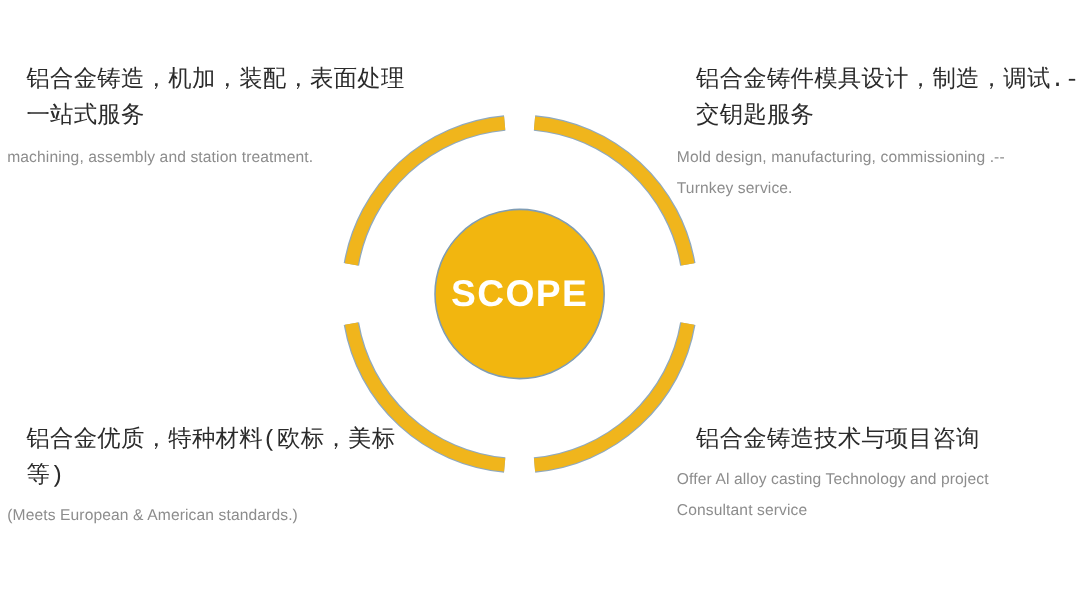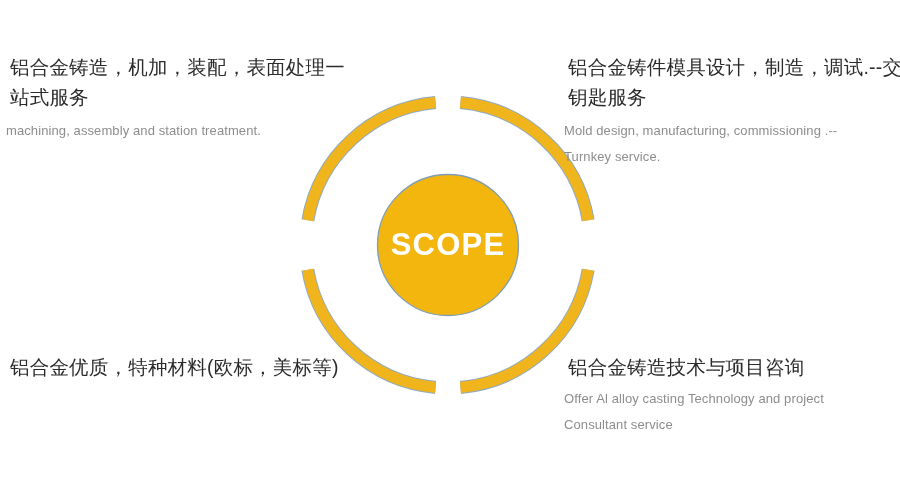--- a/index.html
+++ b/index.html
@@ -16,21 +16,21 @@
 
   #canvas {
     position: relative;
     width: 900px;
     height: 500px;
   }
 
   
   #diagram {
     position: absolute;
-    left: 298px;
+    left: 283px;
     top: 95px;
     width: 300px;
     height: 300px;
   }
   #diagram svg {
     display: block;
     width: 300px;
     height: 300px;
   }
   .scope-label {
@@ -57,22 +57,23 @@
   .block-tl { left: 6px;   top: 52px; }
   .block-tr { left: 564px; top: 52px; }
   .block-bl { left: 6px;   top: 352px; }
   .block-br { left: 564px; top: 352px; }
 
   .heading {
     color: #2b2b2b;
     font-size: 19.5px;
     line-height: 30px;
     letter-spacing: 0.2px;
-    margin: 0 0 6px 4px;
+    margin: 0 0 6px 16px;
     font-weight: normal;
+    font-family: Liberation Mono, monospace;
   }
   .body-line {
     color: #8d8d8d;
     font-size: 13px;
     line-height: 26px;
     letter-spacing: 0.1px;
     white-space: nowrap;
   }
   .block-bl .heading,
   .block-br .heading { margin-bottom: 4px; }
@@ -111,20 +112,21 @@
   </div>
 
   <div class="block block-tr">
     <p class="heading">铝合金铸件模具设计，制造，调试.--交钥匙服务</p>
     <div class="body-line">Mold design, manufacturing, commissioning .--</div>
     <div class="body-line">Turnkey service.</div>
   </div>
 
   <div class="block block-bl">
     <p class="heading">铝合金优质，特种材料(欧标，美标等)</p>
+    <div class="body-line">(Meets European &amp; American standards.)</div>
   </div>
 
   <div class="block block-br">
     <p class="heading">铝合金铸造技术与项目咨询</p>
     <div class="body-line">Offer Al alloy casting Technology and project</div>
     <div class="body-line">Consultant service</div>
   </div>
 
 </div>
 

